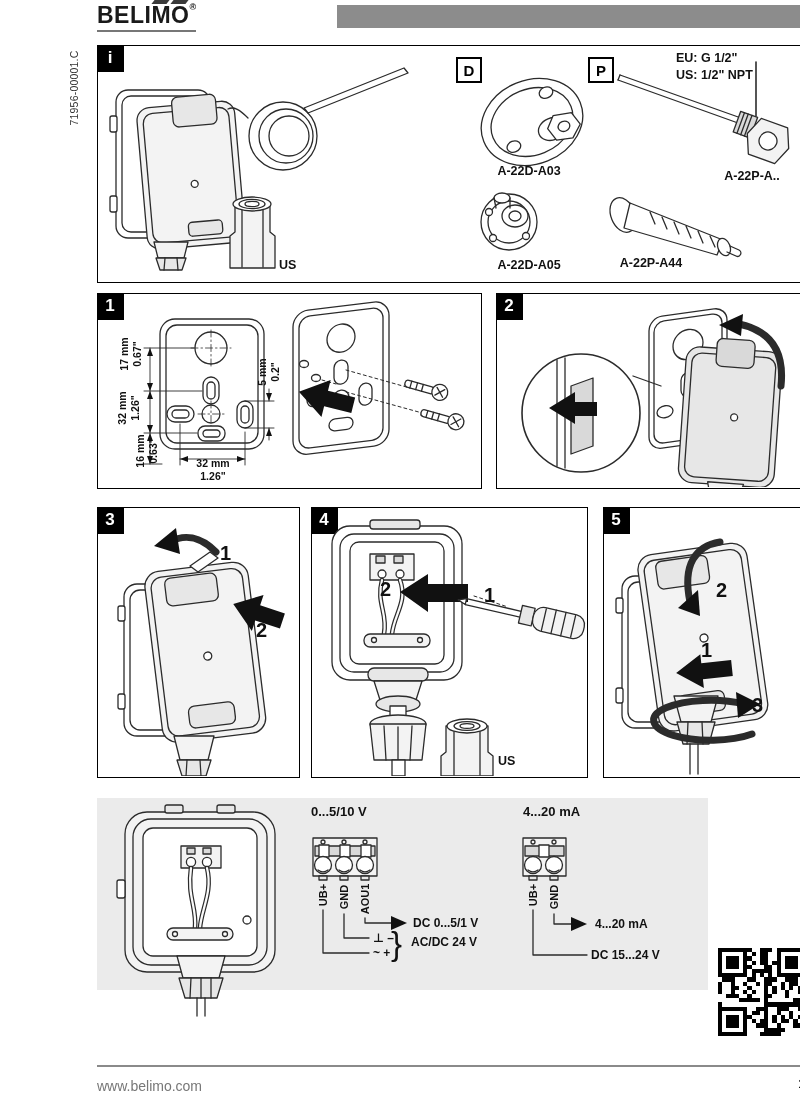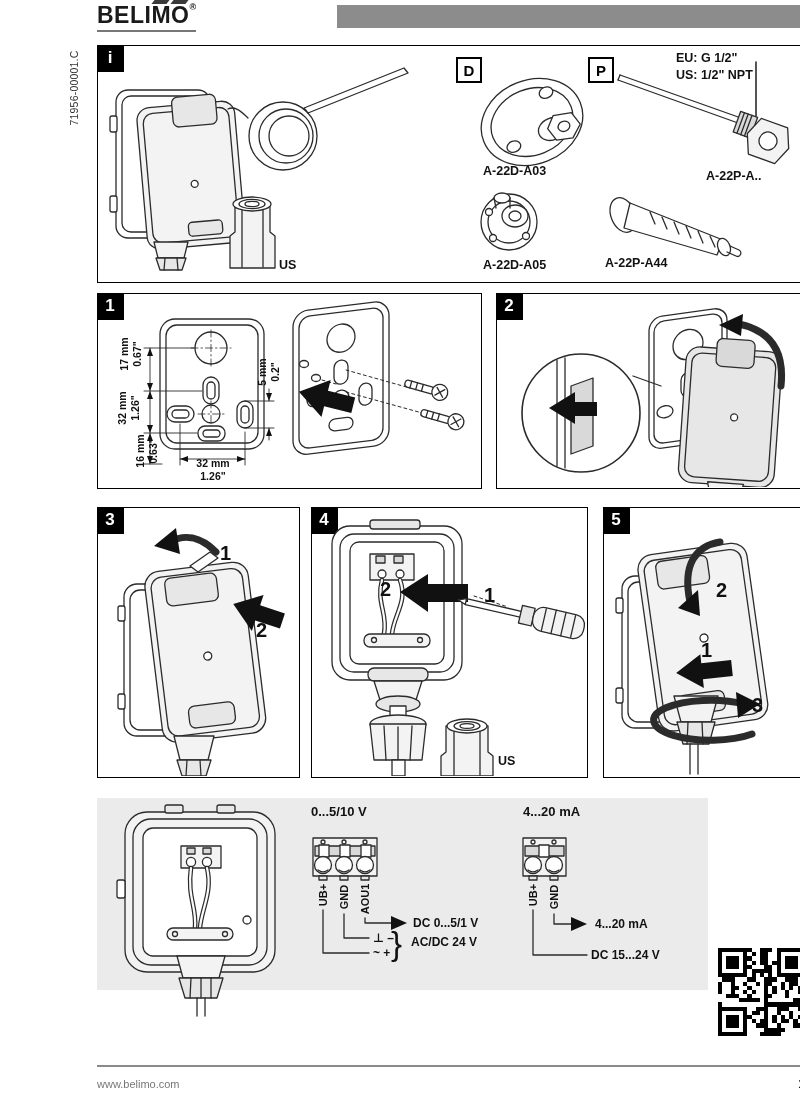--- a/index.html
+++ b/index.html
@@ -15,34 +15,34 @@
               padding-right:10px;box-sizing:border-box;}
   .doc-code{position:absolute;left:34px;top:88px;transform:translate(-50%,-50%) rotate(-90deg);
             font-size:10.5px;color:#333;white-space:nowrap;letter-spacing:0.2px;}
   
   .panel{position:absolute;border:1.5px solid #000;background:#fff;box-sizing:border-box;}
   .num-badge{position:absolute;top:-1.5px;left:-1.5px;width:27px;height:27px;background:#000;color:#fff;
              font-size:17px;font-weight:bold;display:flex;align-items:center;justify-content:center;}
   .letter-badge{position:absolute;width:22px;height:22px;border:2px solid #000;background:#fff;color:#000;
              font-size:15px;font-weight:bold;display:flex;align-items:center;justify-content:center;}
   .lbl{position:absolute;font-weight:bold;font-size:12.5px;white-space:nowrap;color:#111;}
-  .lbl-c{}
+  .lbl-c{text-align:center;}
   .step{position:absolute;font-weight:bold;font-size:20px;color:#111;}
   .rot{position:absolute;transform:translate(-50%,-50%) rotate(-90deg);font-weight:bold;font-size:10.5px;
        line-height:1.25;text-align:center;white-space:nowrap;color:#111;}
   .vterm{position:absolute;transform:translate(-50%,-50%) rotate(-90deg);font-weight:bold;font-size:11px;
        white-space:nowrap;color:#111;}
   .wlabel{position:absolute;font-weight:bold;font-size:12px;white-space:nowrap;color:#111;}
   .wtitle{position:absolute;font-weight:bold;font-size:13px;white-space:nowrap;color:#111;}
   .brace{position:absolute;font-size:33px;font-weight:normal;color:#111;line-height:1;}
   
   .gray-sec{position:absolute;left:57px;top:798px;width:611px;height:192px;background:#ebebeb;}
   
   .rule{position:absolute;left:57px;top:1065px;width:708px;height:2px;background:#8a8a8a;}
-  .foot-left{position:absolute;left:57px;top:1078px;font-size:11px;color:#777;}
+  .foot-left{position:absolute;left:57px;top:1078px;font-size:14px;color:#777;}
   .foot-center{position:absolute;left:0;right:0;top:1078px;text-align:center;font-size:11.5px;color:#333;}
   .foot-page{position:absolute;right:35px;top:1077px;font-size:12px;font-weight:bold;color:#111;}
   .safety{position:absolute;left:400px;width:266px;top:1024px;text-align:right;
           font-size:12px;font-weight:bold;color:#111;}
   
   svg.art{position:absolute;left:0;top:0;}
   svg.art *{stroke:#2b2b2b;stroke-width:1.3;fill:none;stroke-linecap:round;stroke-linejoin:round;}
   svg.art .f0{fill:#fff;}
   svg.art .f1{fill:#f3f3f3;}
   svg.art .f2{fill:#e7e7e7;}

